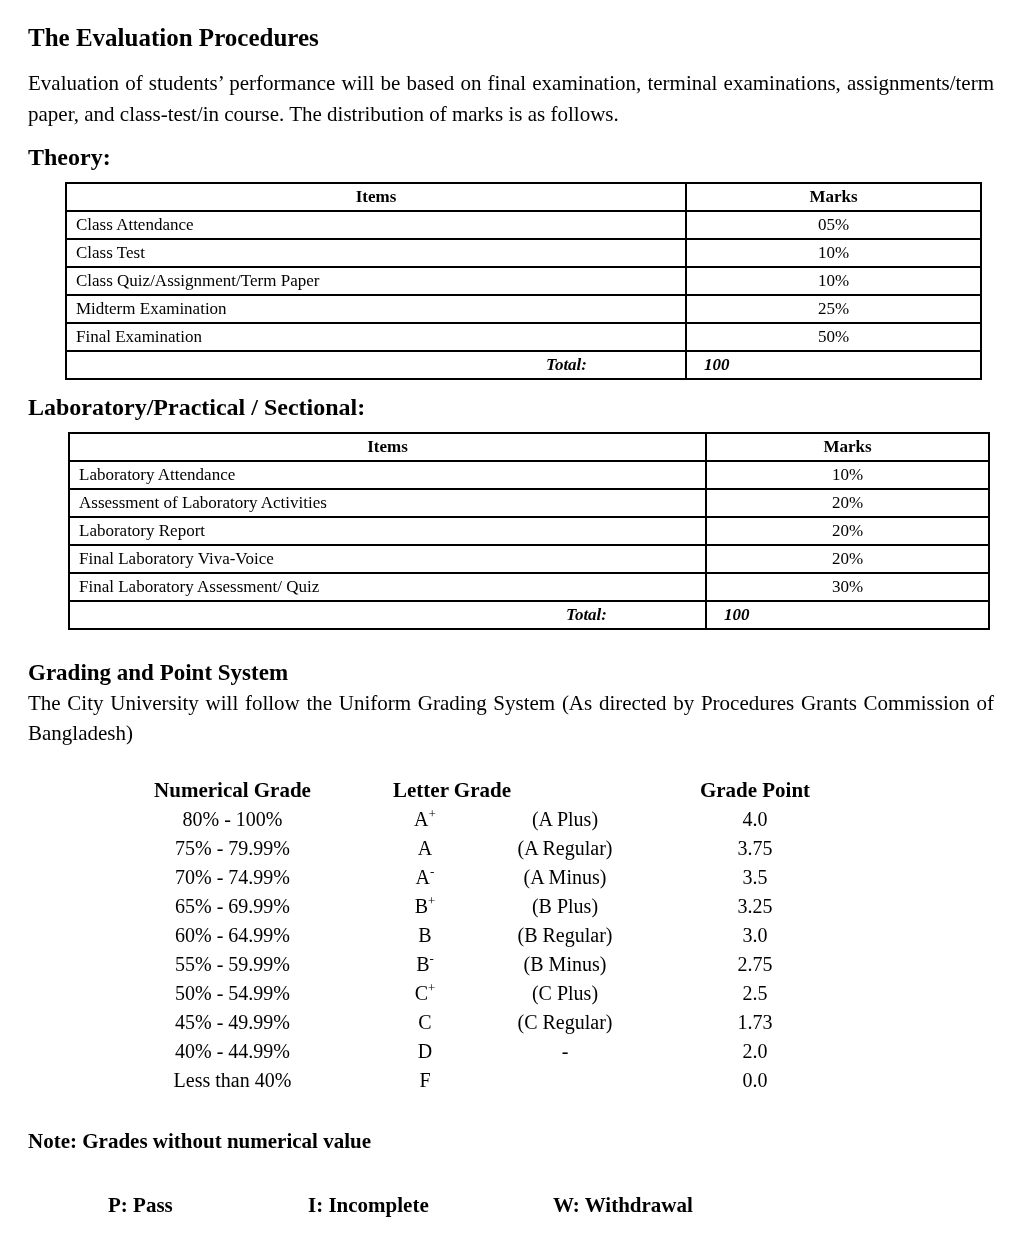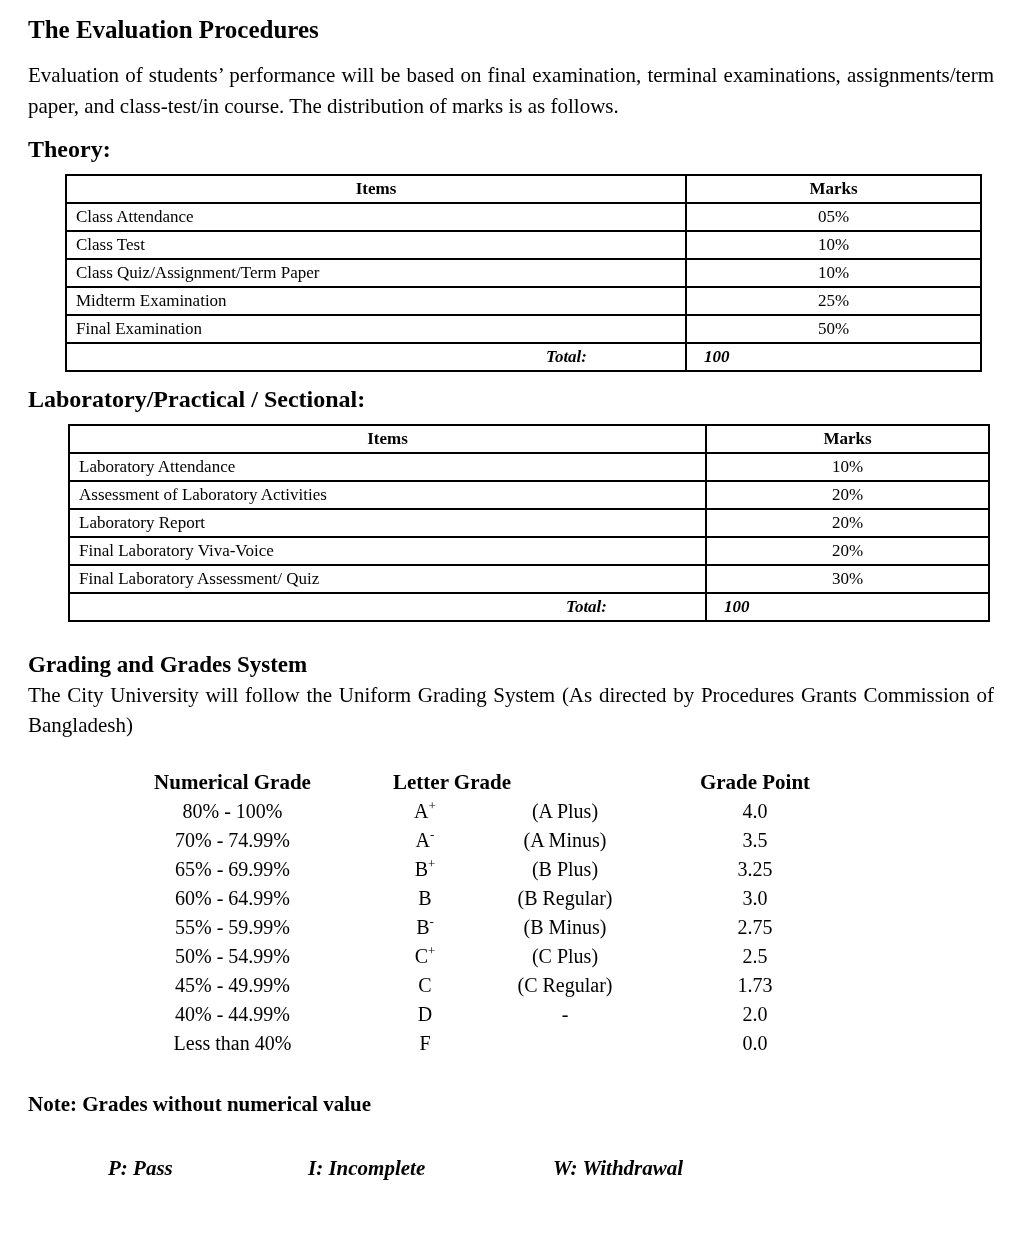--- a/index.html
+++ b/index.html
@@ -7,21 +7,21 @@
   body {
     width: 1022px;
     height: 1250px;
     background: #ffffff;
     color: #000000;
     font-family: "Liberation Serif", serif;
   }
   .page {
     width: 1022px;
     height: 1250px;
-    padding: 14px 27px 0 28px;
+    padding: 22px 27px 0 28px;
     overflow: hidden;
   }
   .doc-title {
     font-size: 25px;
     font-weight: bold;
     margin: 2px 0 16px 0;
     line-height: 1.1;
   }
   .intro-par {
     font-size: 21px;
@@ -100,21 +100,20 @@
   .note-line {
     font-size: 21px;
     font-weight: bold;
     margin: 34px 0 0 0;
     line-height: 1.15;
   }
   .legend-line {
     margin: 40px 0 0 80px;
     font-size: 21px;
     font-weight: bold;
-    font-style: italic;
     display: flex;
     align-items: center;
   }
   .legend-item { display: inline-block; }
   .legend-item.l1 { width: 200px; }
   .legend-item.l2 { width: 245px; }
 </style>
 </head>
 <body>
 
@@ -195,21 +194,21 @@
       <td class="item-cell">Final Laboratory Assessment/ Quiz</td>
       <td class="marks-cell">30%</td>
     </tr>
     <tr>
       <td class="total-label-cell">Total:</td>
       <td class="total-value-cell">100</td>
     </tr>
   </tbody>
     </table>
 
-  <h2 class="grading-heading">Grading and Grades System</h2>
+  <h2 class="grading-heading">Grading and Point System</h2>
   <p class="grading-intro">The City University will follow the Uniform Grading System (As directed by Procedures Grants Commission of Bangladesh)</p>
 
   <table class="grade-scale">
     <colgroup>
       <col style="width:265px">
         <col style="width:120px">
         <col style="width:160px">
         <col style="width:220px">
     </colgroup>
     <tbody>
@@ -218,20 +217,26 @@
       <th class="letter-head" colspan="2">Letter Grade</th>
       <th>Grade Point</th>
     </tr>
     <tr>
       <td>80% - 100%</td>
       <td><span>A</span><sup>+</sup></td>
       <td>(A Plus)</td>
       <td>4.0</td>
     </tr>
     <tr>
+      <td>75% - 79.99%</td>
+      <td><span>A</span><sup></sup></td>
+      <td>(A Regular)</td>
+      <td>3.75</td>
+    </tr>
+    <tr>
       <td>70% - 74.99%</td>
       <td><span>A</span><sup>-</sup></td>
       <td>(A Minus)</td>
       <td>3.5</td>
     </tr>
     <tr>
       <td>65% - 69.99%</td>
       <td><span>B</span><sup>+</sup></td>
       <td>(B Plus)</td>
       <td>3.25</td>

